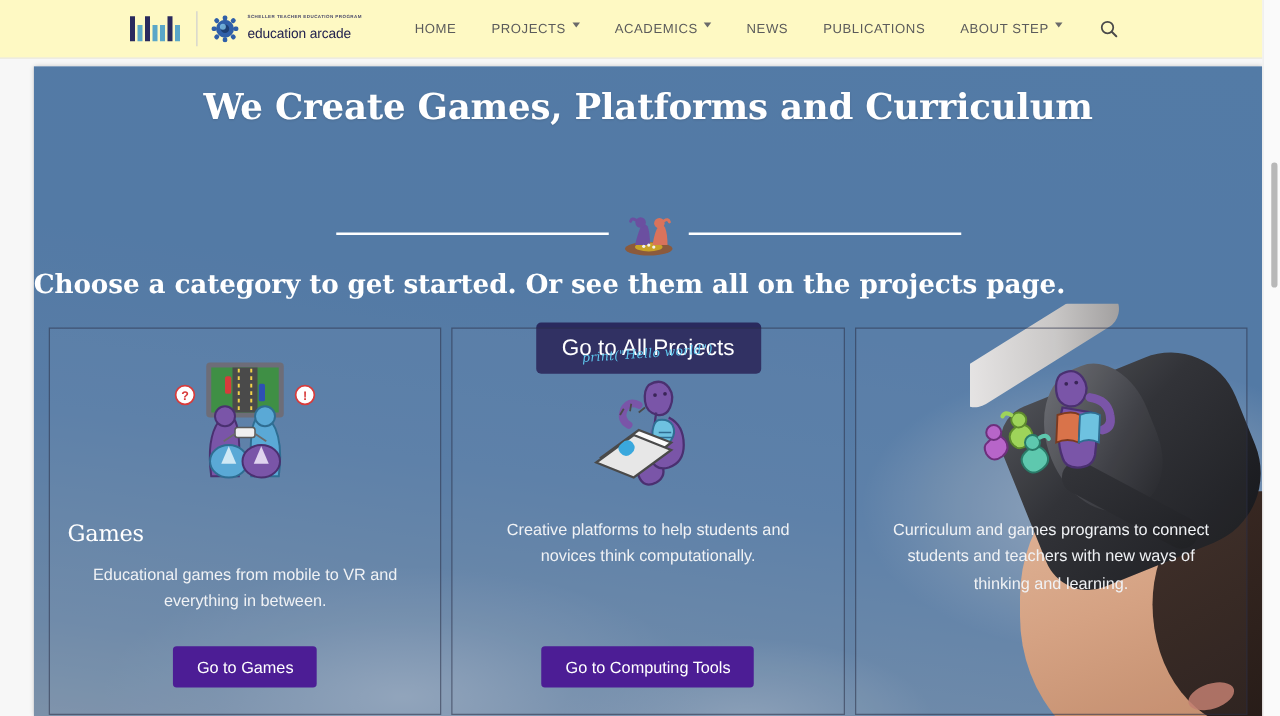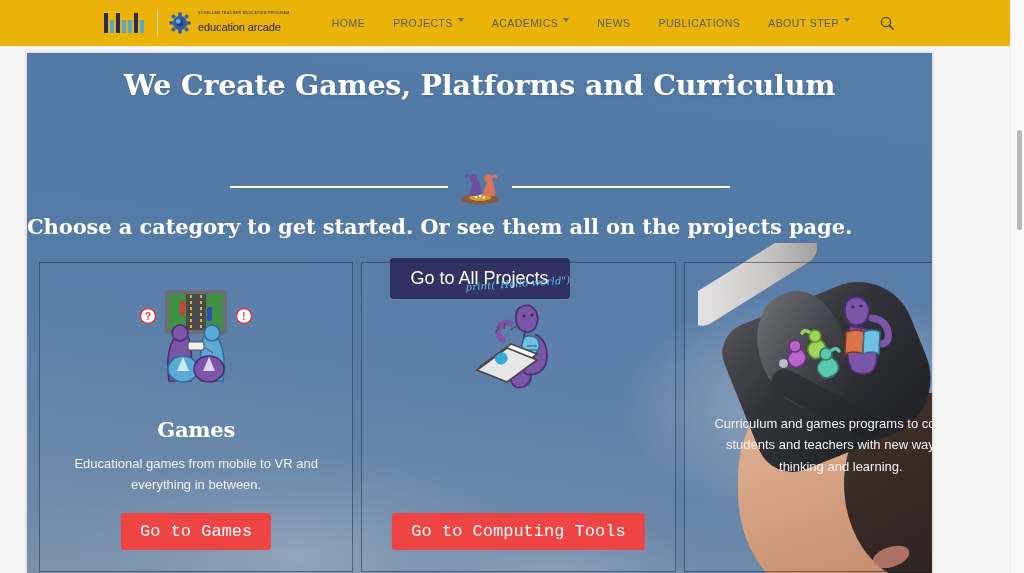--- a/index.html
+++ b/index.html
@@ -11,21 +11,21 @@
     background: #f7f7f7;
     font-family: "Liberation Sans", sans-serif;
   }
 
   
   #site-header {
     position: absolute;
     top: 0; left: 0;
     width: 1010px;
     height: 47px;
-    background: #eab308;
+    background: #fef9c3;
     border-bottom: 1px solid #e8e8e8;
     display: flex;
     align-items: center;
     z-index: 30;
   }
 
   #brand-logo {
     display: flex;
     align-items: center;
     margin-left: 104px;
@@ -127,21 +127,21 @@
     width: 1010px;
     height: 526px;
     background: #f7f7f7;
     overflow: hidden;
   }
 
   #hero {
     position: absolute;
     left: 27px;
     top: 6px;
-    width: 905px;
+    width: 983px;
     height: 520px;
     overflow: hidden;
     box-shadow: 0 0 4px rgba(0,0,0,0.22);
   }
 
   
   #hero-bg {
     position: absolute;
     inset: 0;
     background:
@@ -317,50 +317,50 @@
   .card-illustration {
     height: 128px;
     margin-top: 13px;
     display: flex;
     align-items: center;
     justify-content: center;
     position: relative;
   }
   .card-title {
     font-family: "DejaVu Serif", serif;
-    font-weight: 700;
-    font-size: 21px;
+    font-weight: 400;
+    font-size: 18px;
     color: #ffffff;
-    text-align: center;
+    text-align: left;
     line-height: 1.32;
     padding: 0 14px;
     margin-top: 12px;
     letter-spacing: -0.2px;
   }
   .card-desc {
     font-size: 13px;
     color: #f0f2f5;
     text-align: center;
     line-height: 1.65;
     padding: 0 28px;
     margin-top: 9px;
   }
   .card-btn {
     position: absolute;
     bottom: 21px;
     left: 50%;
     transform: translateX(-50%);
-    background: #ef4444;
+    background: #4c1d95;
     color: #ffffff;
-    font-size: 17px;
+    font-size: 13px;
     padding: 9px 19px;
     border-radius: 3px;
     border: none;
     cursor: pointer;
-    font-family: Liberation Mono, monospace;
+    font-family: Liberation Sans, sans-serif;
     white-space: nowrap;
   }
   .card-3 .card-title { margin-top: 20px; }
 
   
   .code-caption {
     position: absolute;
     top: 2px;
     left: 50%;
     transform: translateX(-50%) rotate(-4deg);
@@ -570,20 +570,21 @@
               <path d="M18 72 l30-22 l26 10 l-30 24z" fill="#fbfbfb" stroke="#4a4a4a" stroke-width="1.8"></path>
               <path d="M14 76 l30-22 l30 12 l-30 22z" fill="#e7e7e7" stroke="#4a4a4a" stroke-width="1.8"></path>
               <path d="M34 61 q5-5 9-1 q4 5-1 9 q-5 4-9-1 q-3-4 1-7z" fill="#3aa8dd"></path>
               <g stroke="#4a4a4a" stroke-width="1.4" fill="none">
                 <path d="M33 38 l3-5"></path>
                 <path d="M41 35 l1-6"></path>
                 <path d="M48 36 l5-4"></path>
               </g>
             </svg>
           </div>
+          <div class="card-desc">Creative platforms to help students and novices think computationally.</div>
           <button class="card-btn">Go to Computing Tools</button>
         </div>
 
         <div class="category-card card-3">
           <div class="card-illustration">
             <svg width="134" height="104" viewBox="0 0 134 104">
               <path d="M74 12 q11-7 18 2 q6 8 1 17 q-4 7-12 6 q-9-2-10-12 q-1-9 3-13z" fill="#7a55a8" stroke="#4a3070" stroke-width="1.8"></path>
               <circle cx="79" cy="19" r="1.5" fill="#3a2558"></circle>
               <circle cx="87" cy="18" r="1.5" fill="#3a2558"></circle>
               <path d="M76 38 q-6 24 0 40 q2 8 12 8 q12 0 14-10 q3-18-3-34z" fill="#7a55a8" stroke="#4a3070" stroke-width="1.8"></path>

